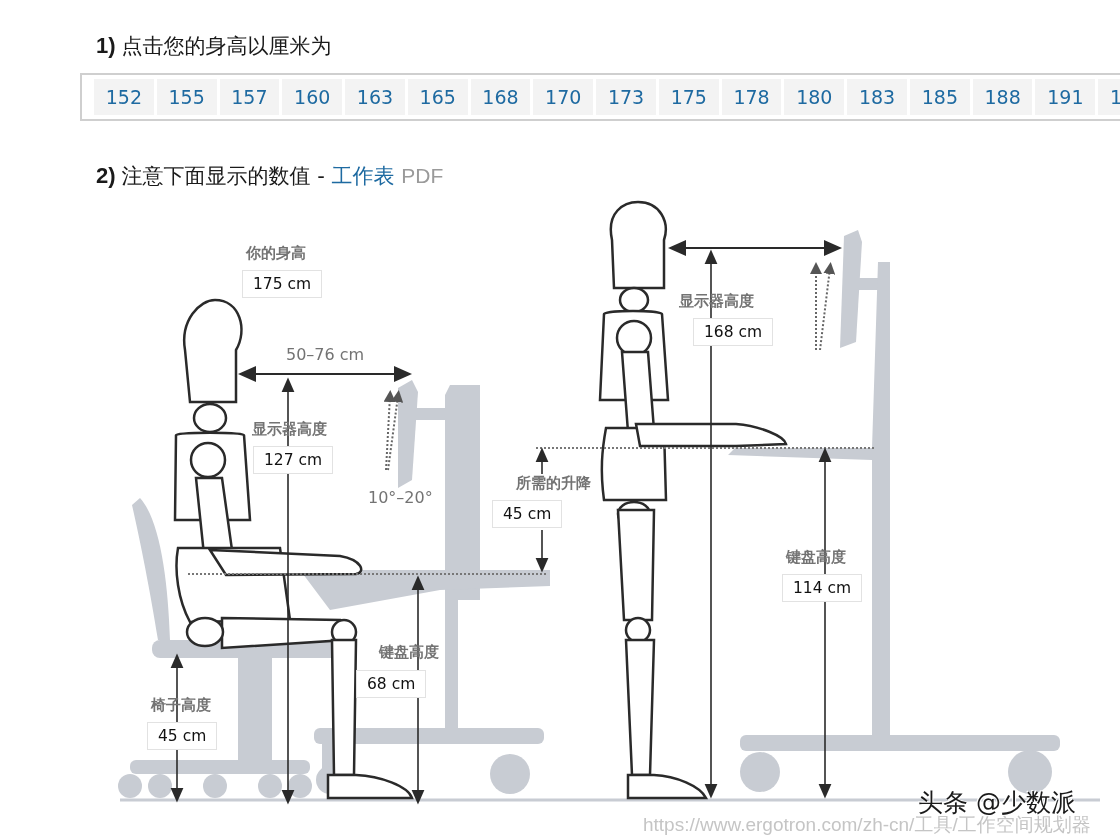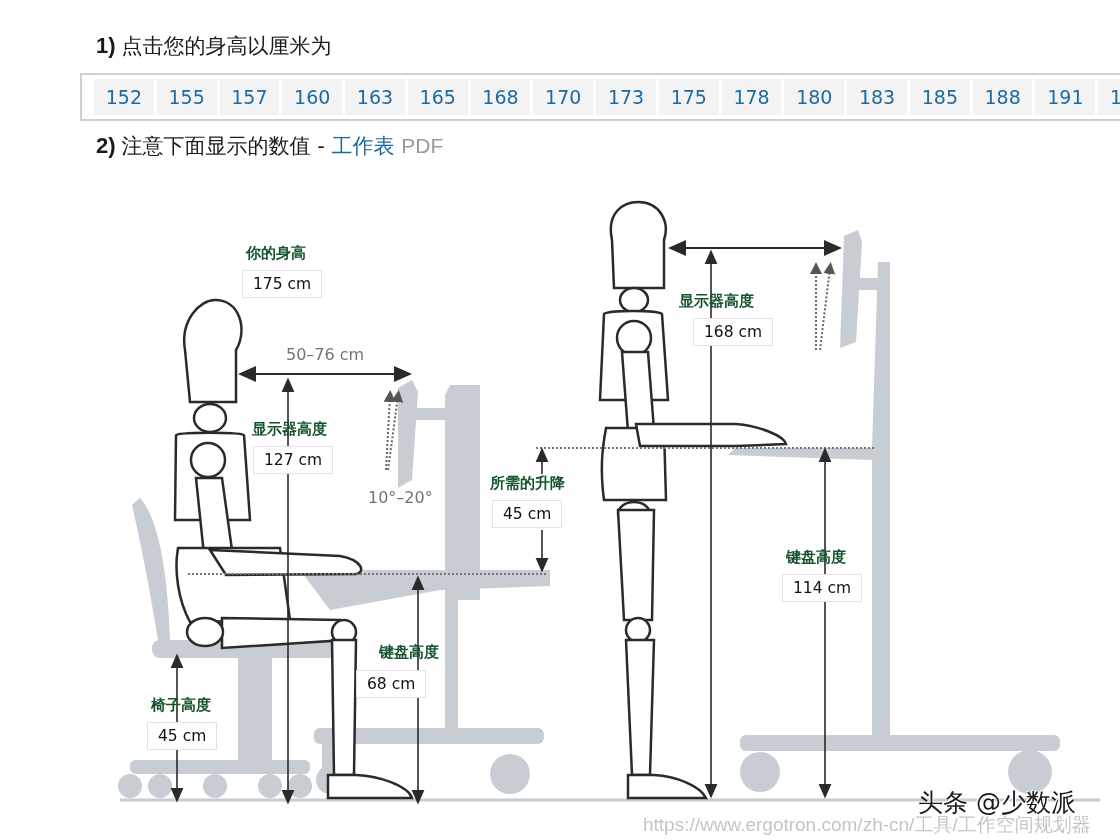--- a/index.html
+++ b/index.html
@@ -2,31 +2,31 @@
 <html><head>
   <meta charset="utf-8">
   <style>
     * { box-sizing: border-box; margin: 0; padding: 0; }
     html, body { width: 1120px; height: 840px; background: #ffffff; overflow: hidden; }
     body { position: relative; font-family: "DejaVu Sans", "Liberation Sans", sans-serif; color: #1a1a1a; }
 
     .step-title { position: absolute; left: 96px; font-size: 21px; color: #1a1a1a; white-space: nowrap; }
     .step-title .num { font-weight: bold; font-family: "Liberation Sans", sans-serif; font-size: 22px; margin-right: 6px; }
     #step1 { top: 32px; }
-    #step2 { top: 132px; }
+    #step2 { top: 162px; }
     .link-worksheet { color: #1e6aa1; cursor: pointer; }
     .link-pdf { color: #9a9a9a; font-family: "Liberation Sans", sans-serif; cursor: pointer; }
 
     .height-bar { position: absolute; left: 80px; top: 73px; width: 1092px; height: 48px; border: 2px solid #cfcfcf; background: #fff; display: flex; padding: 4px 12px; gap: 3px; }
     .height-btn { flex: 1; background: #f3f3f3; color: #1e6aa1; font-size: 19px; font-family: "DejaVu Sans", sans-serif; display: flex; align-items: center; justify-content: center; cursor: pointer; }
 
     .diagram { position: absolute; left: 0; top: 190px; width: 1120px; height: 620px; }
     .diagram svg { position: absolute; left: 0; top: 0; }
 
-    .lbl { position: absolute; color: #14532d; font-weight: bold; font-size: 15px; white-space: nowrap; }
+    .lbl { position: absolute; color: #737373; font-weight: bold; font-size: 15px; white-space: nowrap; }
     .valbox { position: absolute; background: #fff; border: 1px solid #e2e2e2; font-size: 15.5px; color: #111; padding: 4px 10px; white-space: nowrap; font-family: "DejaVu Sans", sans-serif; }
     .plain { position: absolute; font-size: 16px; color: #737373; white-space: nowrap; font-family: "DejaVu Sans", sans-serif; margin-left: 8px; }
 
     .watermark { position: absolute; left: 918px; top: 786px; font-size: 25px; color: #1a1a1a; white-space: nowrap; text-shadow: 1px 1px 0 #fff, -1px -1px 0 #fff; }
     .source-url { position: absolute; left: 643px; top: 812px; font-size: 19px; color: #c5c5c5; white-space: nowrap; font-family: "Liberation Sans", sans-serif; }
   </style>
 </head>
 <body>
 
 <div id="step1" class="step-title">
@@ -161,21 +161,21 @@
   <div class="valbox" style="left:242px; top:80px;">175 cm</div>
   <div class="plain" style="left:278px; top:155px;">50–76 cm</div>
   <div class="lbl" style="left:252px; top:230px;">显示器高度</div>
   <div class="valbox" style="left:253px; top:256px;">127 cm</div>
   <div class="plain" style="left:360px; top:298px;">10°–20°</div>
   <div class="lbl" style="left:379px; top:453px;">键盘高度</div>
   <div class="valbox" style="left:356px; top:480px;">68 cm</div>
   <div class="lbl" style="left:151px; top:506px;">椅子高度</div>
   <div class="valbox" style="left:147px; top:532px;">45 cm</div>
 
-  <div class="lbl" style="left:490px; top:284px;">所需的升降</div>
+  <div class="lbl" style="left:516px; top:284px;">所需的升降</div>
   <div class="valbox" style="left:492px; top:310px;">45 cm</div>
 
   <div class="lbl" style="left:679px; top:102px;">显示器高度</div>
   <div class="valbox" style="left:679px; top:128px;margin-left:14px;">168 cm</div>
   <div class="lbl" style="left:786px; top:358px;">键盘高度</div>
   <div class="valbox" style="left:782px; top:384px;">114 cm</div>
 </div>
 
 <div class="source-url">https://www.ergotron.com/zh-cn/工具/工作空间规划器</div>
 <div class="watermark">头条 @少数派</div>

